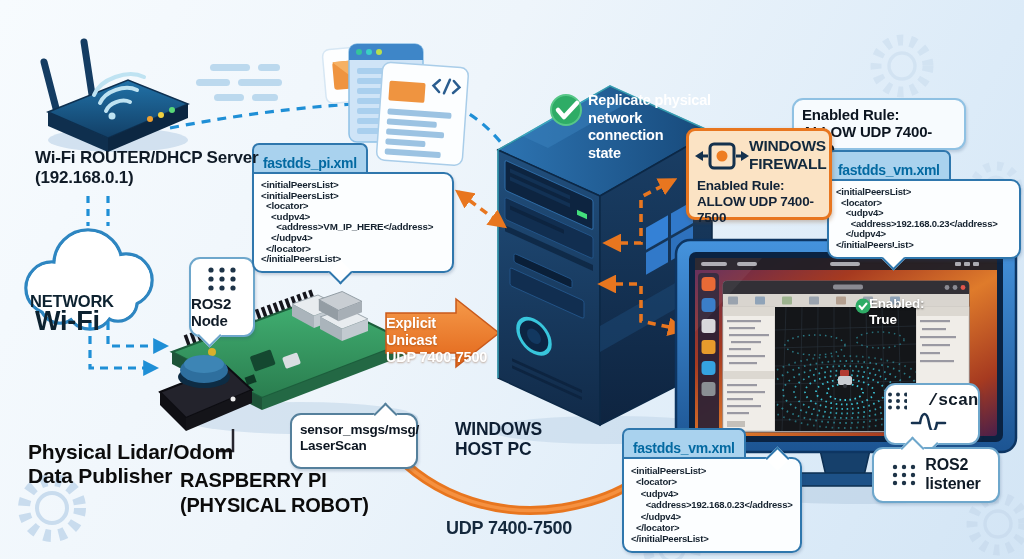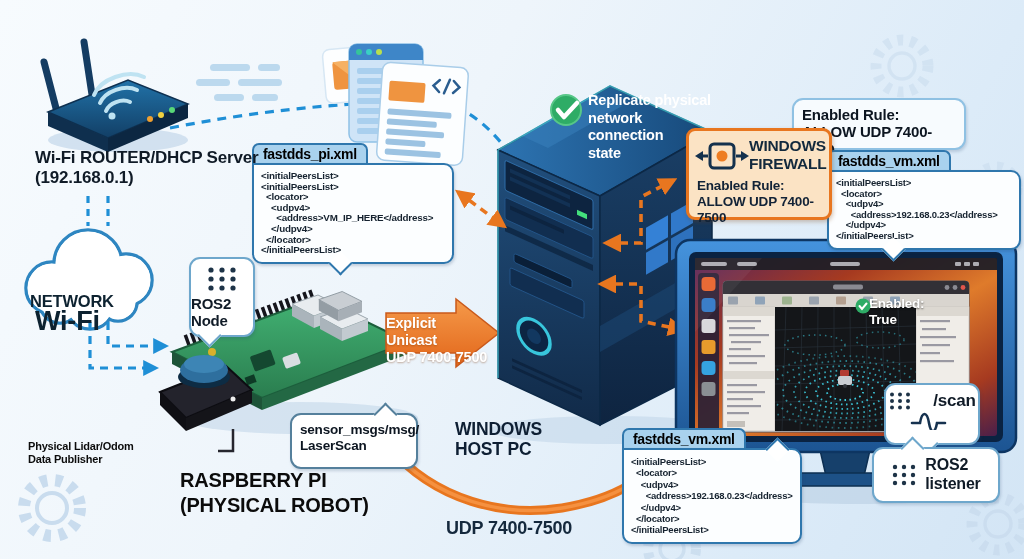--- a/index.html
+++ b/index.html
@@ -4,22 +4,22 @@
 <style>
   html,body{margin:0;padding:0;background:#dfe9f3;font-family:"Liberation Sans",sans-serif;}
   #stage{position:relative;width:1024px;height:559px;overflow:hidden;
     background:linear-gradient(118deg,#f7fbfe 0%,#eef5fb 40%,#dcebf8 78%,#d3e5f5 100%);}
   svg{display:block}
   .art{position:absolute;left:0;top:0;z-index:1}
   .lbl{position:absolute;z-index:7;font-weight:bold;color:#101b27;white-space:pre-line;
        letter-spacing:-.2px;line-height:1.16}
   .codebox{position:absolute;z-index:6}
   .tab{display:inline-block;position:relative;top:2px;background:#a9d2ee;border:2px solid #2f77ad;
-       border-bottom:none;border-radius:7px 7px 0 0;padding:1px 9px 3px;font-weight:bold;
-       font-size:14px;color:#000000;letter-spacing:-.3px}
+       border-bottom:none;border-radius:7px 7px 0 0;padding:10px 9px 3px;font-weight:bold;
+       font-size:14px;color:#0369a1;letter-spacing:-.3px}
   .codebody{position:relative;background:#fcfeff;border:2.5px solid #2f77ad;
        border-radius:0 10px 10px 10px;padding:6px 7px;font-weight:bold;color:#15222f;
        white-space:pre;letter-spacing:-.2px;box-shadow:1px 2px 3px rgba(40,70,110,.22)}
   .bubble{position:absolute;background:#fff;border:2.5px solid #6ea7cc;border-radius:11px;
        z-index:6;box-shadow:1px 2px 3px rgba(40,70,110,.2)}
   .tail{position:absolute;width:15px;height:15px;background:#fff;transform:rotate(45deg)}
   .tail.down{border-right:2.5px solid #6ea7cc;border-bottom:2.5px solid #6ea7cc}
   .tail.up{border-left:2.5px solid #6ea7cc;border-top:2.5px solid #6ea7cc}
   .tail.codedown{border-right:2.5px solid #2f77ad;border-bottom:2.5px solid #2f77ad}
   .tail.codeup{border-left:2.5px solid #2f77ad;border-top:2.5px solid #2f77ad}
@@ -492,21 +492,21 @@
 <div style="position:absolute;left:853px;top:296px;width:100px;z-index:7;">
   <svg width="16" height="16" style="position:absolute;left:2px;top:2px">
     <circle cx="8" cy="8" r="7.5" fill="#2eac66"></circle>
     <path d="M4.5,8 l2.5,3 l4.5,-5.5" stroke="#fff" stroke-width="2" fill="none" stroke-linecap="round"></path>
   </svg>
   <div class="lbl white" style="position:static;padding-left:16px;font-size:13.5px;text-shadow:0 1px 2px rgba(0,0,0,.6);">Enabled:
 True</div>
 </div>
 
 <div class="bubble" style="left:884px;top:383px;width:92px;height:58px;">
-  <div style="display:flex;align-items:center;justify-content:center;gap:21px;margin-top:6px;">
+  <div style="display:flex;align-items:center;justify-content:center;gap:21px;margin-top:6px;font-family:Liberation Mono, monospace;">
     <svg width="24" height="20">
       <g fill="#1d3347">
             <circle cx="4" cy="3.5" r="2"></circle>
             <circle cx="12" cy="3.5" r="2"></circle>
             <circle cx="20" cy="3.5" r="2"></circle>
       <circle cx="4" cy="10" r="2"></circle>
             <circle cx="12" cy="10" r="2"></circle>
             <circle cx="20" cy="10" r="2"></circle>
       <circle cx="4" cy="16.5" r="2"></circle>
             <circle cx="12" cy="16.5" r="2"></circle>
@@ -555,19 +555,19 @@
 </div>
 
 <div class="lbl" style="left:446px;top:518px;width:142px;font-size:18px;color:#15293d;">UDP 7400-7500</div>
 
 <div class="bubble" style="left:290px;top:413px;width:124px;height:52px;border-color:#55809c;">
   <div class="lbl" style="position:static;margin-top:7px;font-size:13.5px;color:#0c1520;padding-left:8px;">sensor_msgs/msg/
 LaserScan</div>
   <span class="tail up" style="right:22px;top:-9px;border-color:#55809c;"></span>
 </div>
 
-<div class="lbl" style="left:28px;top:440px;width:222px;font-size:11px;color:#0c0c0c;">Physical Lidar/Odom
+<div class="lbl" style="left:28px;top:440px;width:222px;font-size:21px;color:#0c0c0c;">Physical Lidar/Odom
 Data Publisher</div>
 
 <div class="lbl" style="left:180px;top:468px;width:198px;font-size:20px;line-height:1.25;color:#0b0b0b;">RASPBERRY PI
 (PHYSICAL ROBOT)</div>
 
 </div>
 
 </body></html>

